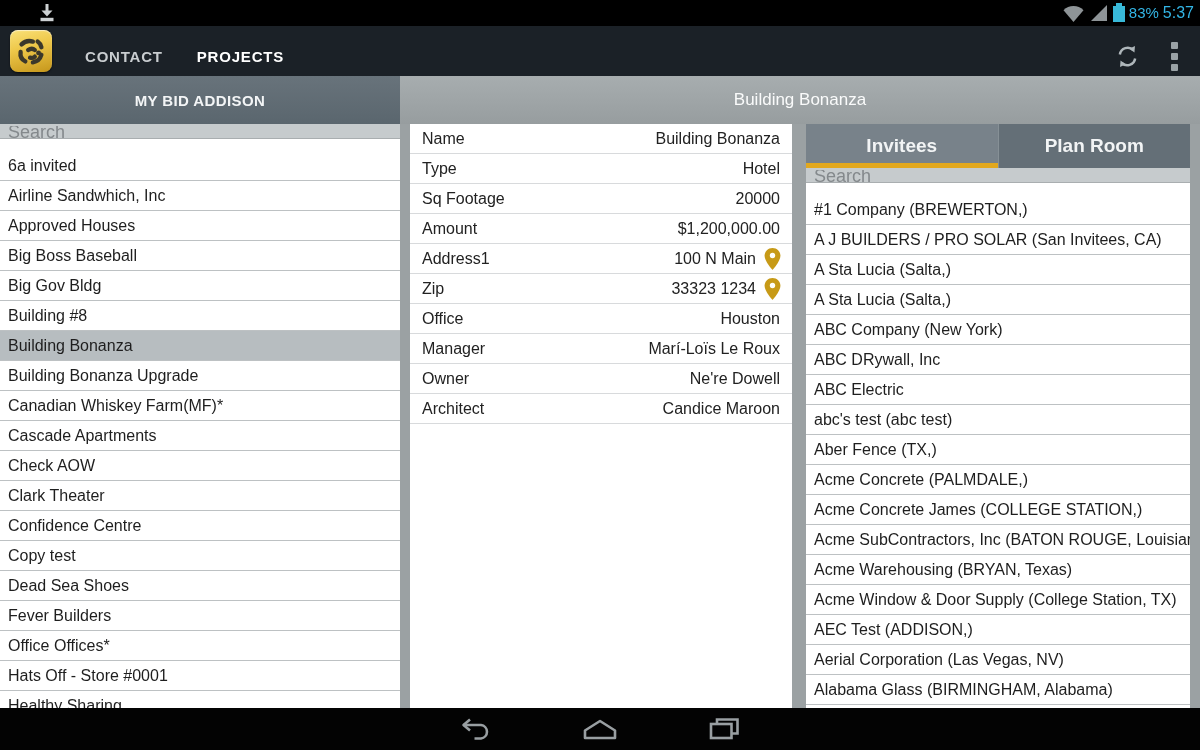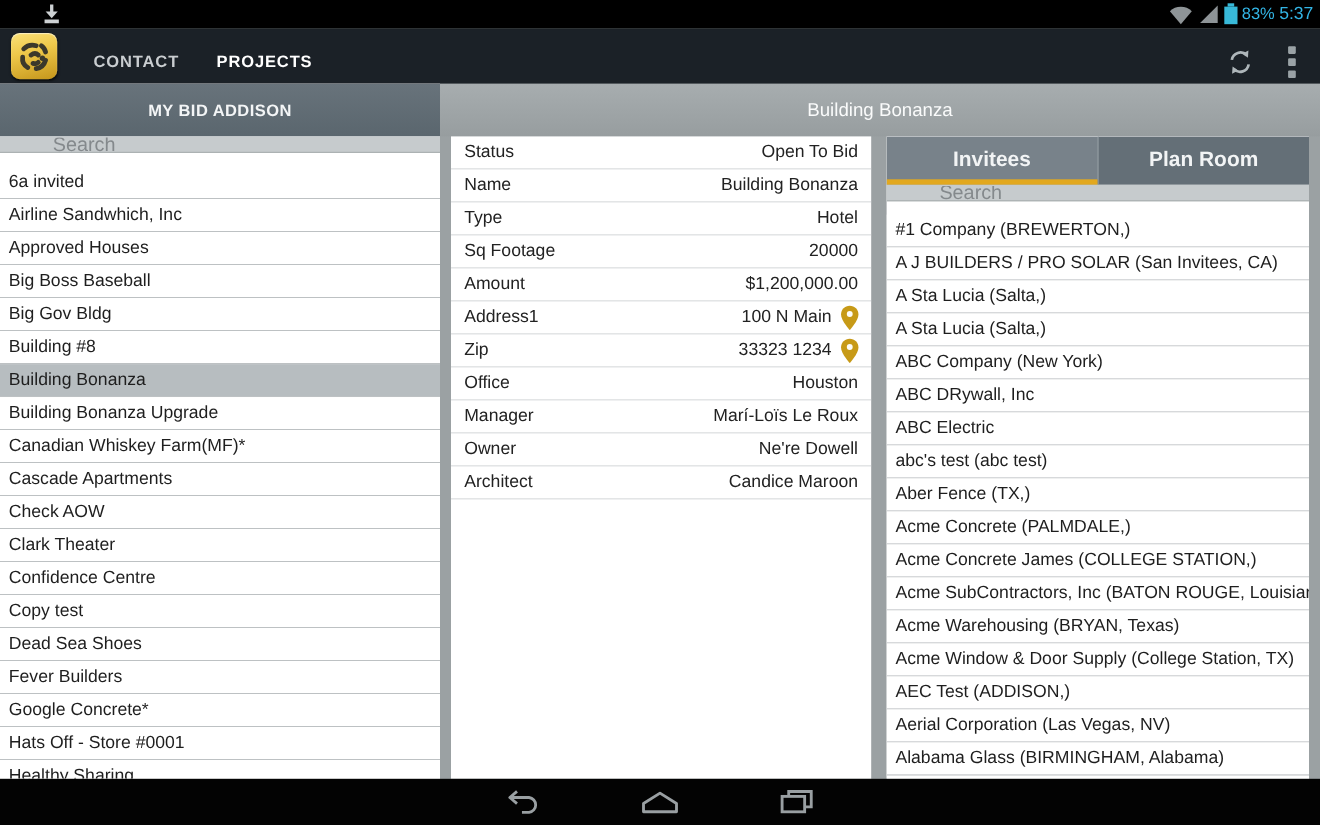--- a/index.html
+++ b/index.html
@@ -29,21 +29,21 @@
   .ab-tab.selected::after{content:"";position:absolute;left:3px;right:3px;bottom:0;height:5px;background:#E2A81E;}
   .ab-actions{margin-left:auto;display:flex;align-items:center;gap:28px;padding-right:20px;}
   .overflow{display:flex;flex-direction:column;gap:4px;padding:4px 2px;cursor:pointer;}
   .overflow span{width:7px;height:7px;background:#9AA2A6;border-radius:1px;}
 
   
   .left-panel{position:absolute;top:76px;left:0;width:400px;bottom:42px;background:#FFF;overflow:hidden;}
   .panel-header{height:48px;background:linear-gradient(#68737B,#5A666E);
                 color:#F3F5F6;font-weight:bold;font-size:15px;letter-spacing:.4px;
                 display:flex;align-items:center;justify-content:center;}
-  .search-bar{position:relative;height:15px;background:#C6CBCD;border-bottom:1px solid #A9AEB0;padding-left:40px;}
+  .search-bar{position:relative;height:15px;background:#C6CBCD;border-bottom:1px solid #A9AEB0;}
   .search-bar input{width:100%;height:100%;background:transparent;border:none;outline:none;
                     padding:0 0 0 8px;font-family:"Liberation Sans",sans-serif;font-size:18px;color:#4A4F52;}
   .search-bar input::placeholder{color:#84898C;opacity:1;}
   .list{position:absolute;left:0;right:0;bottom:0;overflow:hidden;background:#FFF;}
   .left-list{top:75px;}
   .list-row{height:30px;line-height:29px;padding-left:8px;border-bottom:1px solid #BDC1C3;
             font-size:16px;color:#1E1E1E;white-space:nowrap;overflow:hidden;background:#FFF;cursor:pointer;}
   .list-row.selected{background:#B7BDC0;}
 
   
@@ -146,35 +146,31 @@
         <div class="list-row selected">Building Bonanza</div>
         <div class="list-row">Building Bonanza Upgrade</div>
         <div class="list-row">Canadian Whiskey Farm(MF)*</div>
         <div class="list-row">Cascade Apartments</div>
         <div class="list-row">Check AOW</div>
         <div class="list-row">Clark Theater</div>
         <div class="list-row">Confidence Centre</div>
         <div class="list-row">Copy test</div>
         <div class="list-row">Dead Sea Shoes</div>
         <div class="list-row">Fever Builders</div>
-        <div class="list-row">Google Concrete*</div>
+        <div class="list-row">Office Offices*</div>
         <div class="list-row">Hats Off - Store #0001</div>
         <div class="list-row">Healthy Sharing</div>
       </div>
   </div>
 
   <div class="right-region">
     <div class="big-header">Building Bonanza</div>
 
     <div class="detail-card">
       <div>
-          <div class="detail-row">
-            <div class="detail-label">Status</div>
-            <div class="detail-value">Open To Bid</div>
-          </div>
           <div class="detail-row">
             <div class="detail-label">Name</div>
             <div class="detail-value">Building Bonanza</div>
           </div>
           <div class="detail-row">
             <div class="detail-label">Type</div>
             <div class="detail-value">Hotel</div>
           </div>
           <div class="detail-row">
             <div class="detail-label">Sq Footage</div>

